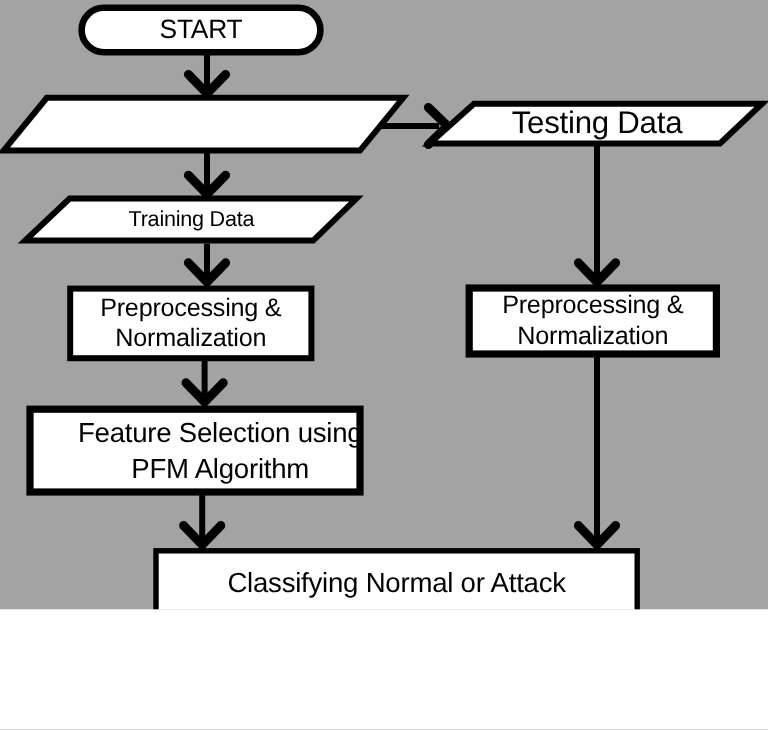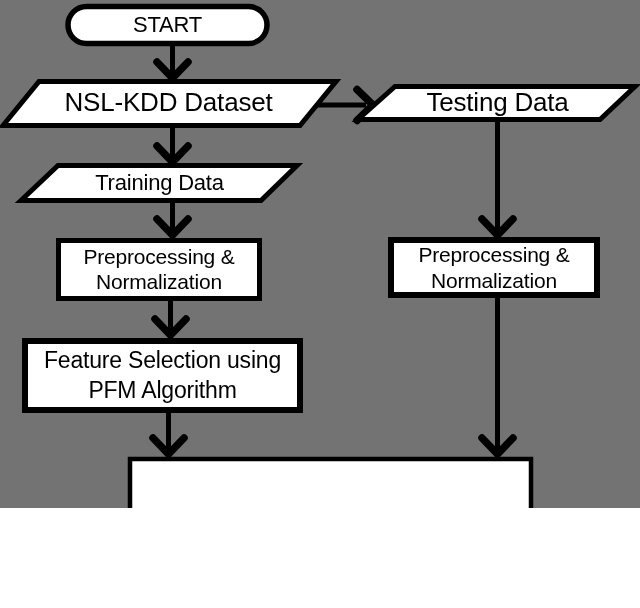--- a/index.html
+++ b/index.html
@@ -4,21 +4,21 @@
 <style>
   html, body {
     margin: 0;
     padding: 0;
     background: #ffffff;
   }
   .canvas {
     position: relative;
     width: 640px;
     height: 508px;
-    background: #737373;
+    background: #a3a3a3;
     overflow: hidden;
     font-family: "Liberation Sans", "DejaVu Sans", sans-serif;
   }
   .canvas svg {
     position: absolute;
     left: 0;
     top: 0;
   }
   .label {
     position: absolute;
@@ -26,23 +26,23 @@
     align-items: center;
     justify-content: center;
     text-align: center;
     white-space: pre-line;
     color: #000000;
     line-height: 1.2;
     letter-spacing: -0.2px;
   }
   .lbl-start   { left: 65px;  top: 4px;   width: 205px; height: 42px; font-size: 22px; }
   .lbl-nslkdd  { left: 2px;   top: 79px;  width: 333px; height: 48px; font-size: 26px; }
-  .lbl-train   { left: 20px;  top: 163px; width: 279px; height: 40px; font-size: 22px; }
+  .lbl-train   { left: 20px;  top: 163px; width: 279px; height: 40px; font-size: 18px; }
   .lbl-prel    { left: 56px;  top: 238px; width: 206px; height: 62px; font-size: 21px; }
-  .lbl-feat    { left: 22px;  top: 338px; width: 281px; height: 75px; font-size: 23px; line-height: 1.3; }
+  .lbl-feat    { left: 22px;  top: 338px; width: 281px; height: 75px; font-size: 23px; line-height: 1.3; padding-left: 21px; }
   .lbl-test    { left: 357px; top: 84px;  width: 281px; height: 38px; font-size: 26px; }
   .lbl-prer    { left: 388px; top: 237px; width: 212px; height: 61px; font-size: 21px; }
   .lbl-class   { left: 128px; top: 457px; width: 405px; height: 58px; font-size: 23px; }
   .lbl-end     { left: 228px; top: 561px; width: 205px; height: 45px; font-size: 23px; font-weight: bold; }
   .shape { fill: #ffffff; stroke: #000000; }
   .edge  { stroke: #000000; stroke-width: 5; }
   .ahead { stroke: #000000; stroke-width: 7.5; fill: none; stroke-linecap: round; stroke-linejoin: miter; }
 </style>
 </head>
 <body>
@@ -96,24 +96,24 @@
 
       <rect class="shape" x="391" y="240" width="206" height="55" stroke-width="6"></rect>
 
       <rect class="shape" x="130" y="459" width="401" height="54" stroke-width="4.5"></rect>
 
       <rect class="shape" x="230.5" y="563.5" width="200" height="40" rx="20" stroke-width="5.5"></rect>
     </g>
   </svg>
 
   <div class="label lbl-start">START</div>
-  <div class="label lbl-nslkdd">NSL-KDD Dataset</div>
   <div class="label lbl-train">Training Data</div>
   <div class="label lbl-prel">Preprocessing &amp;
 Normalization</div>
   <div class="label lbl-feat">Feature Selection using
 PFM Algorithm</div>
   <div class="label lbl-test">Testing Data</div>
   <div class="label lbl-prer">Preprocessing &amp;
 Normalization</div>
+  <div class="label lbl-class">Classifying Normal or Attack</div>
   <div class="label lbl-end">END</div>
 
 </div>
 
 </body></html>

